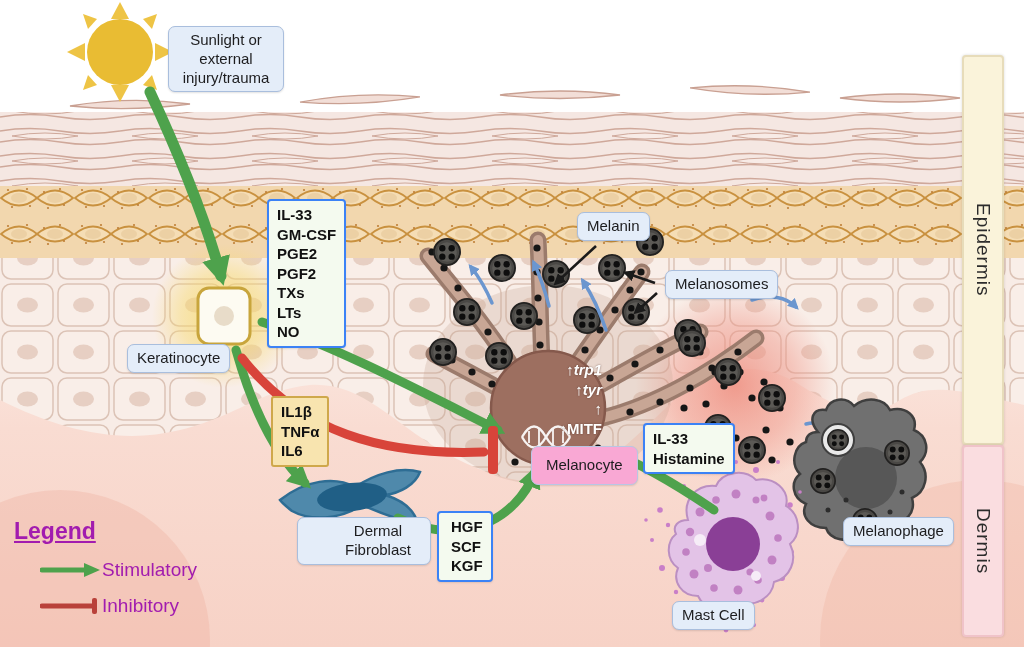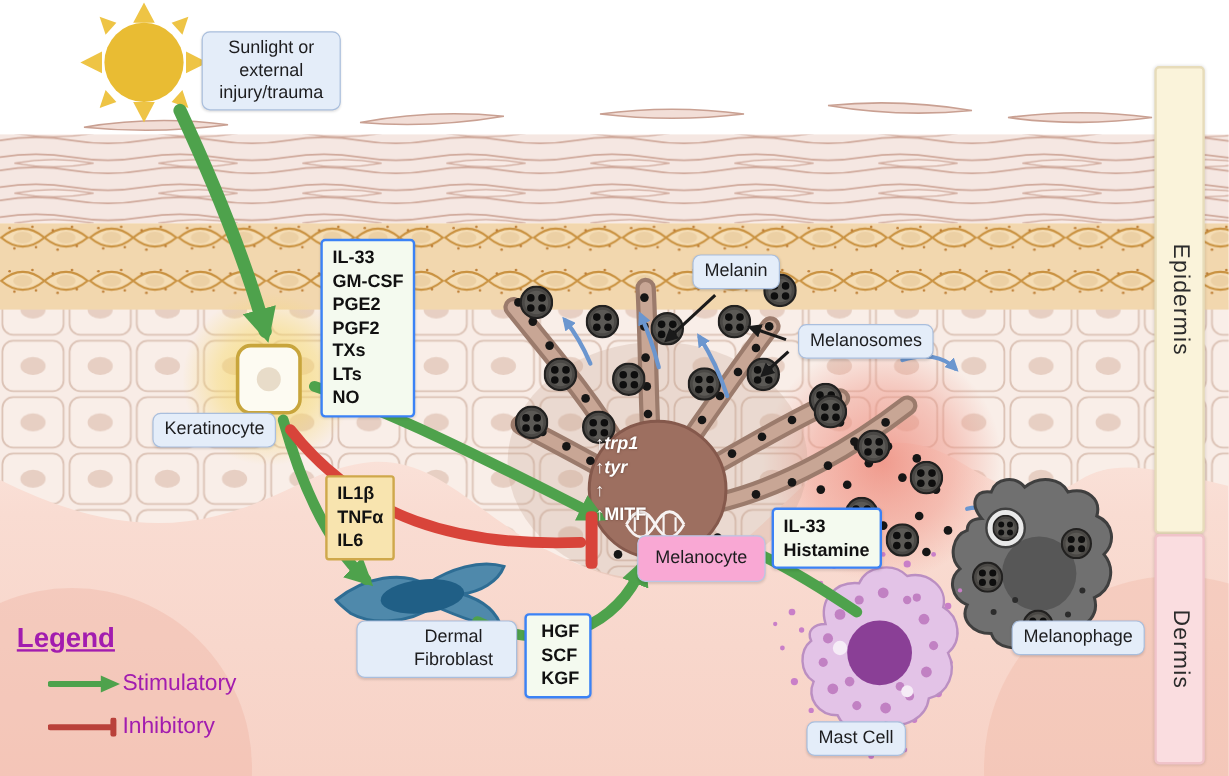--- a/index.html
+++ b/index.html
@@ -11,21 +11,21 @@
        line-height:1.25;box-shadow:0 1px 2px rgba(0,0,0,.12);}
   .lbl-white{background:#f9a8d4;border-color:#b9c6e4;}
   .gbox{position:absolute;background:#f4faef;border:2px solid #3b82f6;border-radius:4px;
         padding:4px 8px;font-size:15px;font-weight:700;color:#111;line-height:1.3;
         text-align:left;box-shadow:0 1px 2px rgba(0,0,0,.1);}
   .ybox{position:absolute;background:#f8e4af;border:2px solid #cfa84b;border-radius:3px;
         padding:4px 8px;font-size:15px;font-weight:700;color:#111;line-height:1.3;text-align:left;margin-left:17px;}
   .vbar{position:absolute;display:flex;align-items:center;justify-content:center;
         border-radius:4px;box-shadow:0 0 3px rgba(0,0,0,.15);}
   .vbar span{writing-mode:vertical-rl;font-size:19px;color:#2b2b2b;letter-spacing:1px;}
-  .melanocyte-markers{position:absolute;left:496px;top:360px;width:106px;text-align:left;
+  .melanocyte-markers{position:absolute;left:496px;top:360px;width:106px;text-align:right;
         color:#ffffff;font-size:15px;font-weight:700;line-height:1.3;text-shadow:0 0 2px rgba(60,30,20,.6);}
   .melanocyte-markers .it{font-style:italic;}
   .legend{position:absolute;left:14px;top:518px;color:#a21caf;}
   .legend h2{font-size:23px;font-weight:700;text-decoration:underline;margin:0 0 14px 0;}
   .legend .row{display:flex;align-items:center;margin:10px 0 14px 26px;font-size:19px;}
   .dfb{width:86px;}
 </style>
 </head>
 <body>
 

